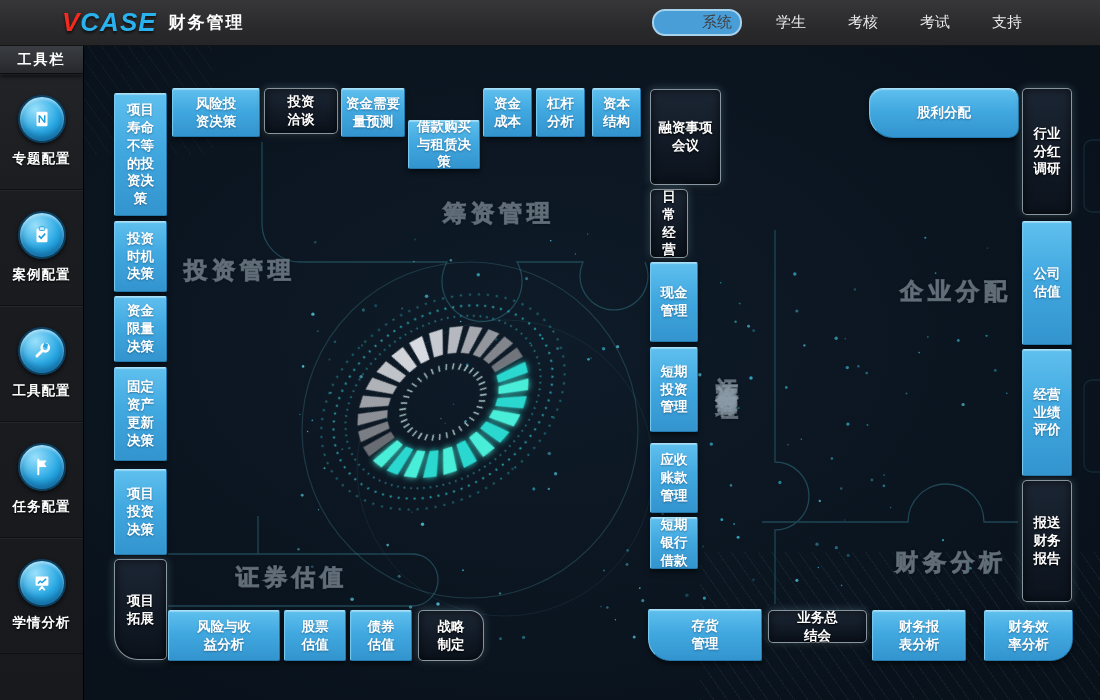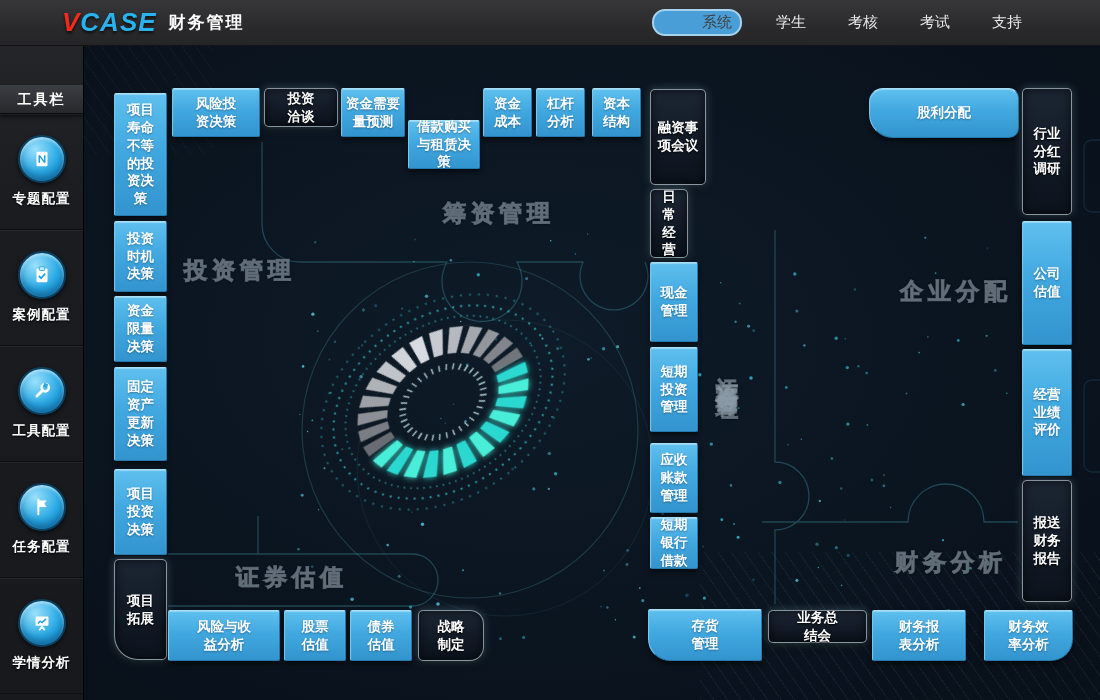--- a/index.html
+++ b/index.html
@@ -16,21 +16,21 @@
   .app-title{margin-left:12px;color:#fff;font-size:17px;font-weight:bold;letter-spacing:2px;}
   .menu{position:absolute;right:70px;top:0;height:45px;display:flex;align-items:center;gap:26px;}
   .menu-item{color:#e9e9e9;font-size:15px;cursor:pointer;padding:2px 8px;}
   .menu-item.active{background:#4a9ed8;border:2px solid #a6d2ec;border-radius:13px;color:#404040;padding-left:48px;}
   
   .sidebar{position:absolute;left:0;top:45px;width:83px;height:655px;z-index:9;
            background:linear-gradient(180deg,#232529,#1a1c20 25%,#17191d);
            border-right:1px solid #000;}
   .side-header{height:28px;line-height:28px;text-align:center;color:#fff;font-size:14px;font-weight:bold;
            background:linear-gradient(180deg,#3b3e43,#26282c);border-bottom:1px solid #0b0c0d;
-           box-shadow:0 3px 4px rgba(0,0,0,.55);letter-spacing:2px;margin-top:40px;}
+           box-shadow:0 3px 4px rgba(0,0,0,.55);letter-spacing:2px;}
   .side-item{height:115px;display:flex;flex-direction:column;align-items:center;justify-content:center;
            gap:7px;border-bottom:1px solid #0e0f12;box-shadow:inset 0 1px 0 rgba(255,255,255,.05);cursor:pointer;}
   .side-icon{width:44px;height:44px;border-radius:50%;display:flex;align-items:center;justify-content:center;
            background:radial-gradient(circle at 35% 28%,#9ae0fb,#2aa9e4 55%,#1286c6);
            border:2px solid #0d3f5e;
            box-shadow:0 2px 4px rgba(0,0,0,.65), inset 0 2px 3px rgba(255,255,255,.55), inset 0 -5px 7px rgba(0,40,80,.4);}
   .side-label{color:#fff;font-size:13.5px;font-weight:bold;text-shadow:0 1px 2px #000;letter-spacing:1px;}
   
   .main-bg{position:absolute;left:83px;top:45px;width:1017px;height:655px;z-index:1;
            background:radial-gradient(ellipse at 45% 45%,#0e1b28 0%,#0b1520 55%,#081019 100%);}
@@ -388,28 +388,28 @@
   <div class="region" style="left:895px;top:547px;">财务分析</div>
 
   <div class="tile blue lcol" style="left:114px;top:93px;width:53px;height:123px;">项目寿命不等的投资决策</div>
   <div class="tile blue lcol" style="left:114px;top:221px;width:53px;height:71px;">投资时机决策</div>
   <div class="tile blue lcol" style="left:114px;top:296px;width:53px;height:66px;">资金限量决策</div>
   <div class="tile blue lcol" style="left:114px;top:367px;width:53px;height:94px;">固定资产更新决策</div>
   <div class="tile blue lcol" style="left:114px;top:469px;width:53px;height:86px;">项目投资决策</div>
   <div class="tile dark lcol" style="left:114px;top:559px;width:53px;height:101px;border-bottom-left-radius:24px;">项目拓展</div>
 
   <div class="tile blue" style="left:172px;top:88px;width:88px;height:49px;padding:2px 18px;">风险投资决策</div>
-  <div class="tile dark" style="left:264px;top:88px;width:74px;height:39px;padding:10px 20px;">投资洽谈</div>
+  <div class="tile dark" style="left:264px;top:88px;width:74px;height:46px;padding:10px 20px;">投资洽谈</div>
   <div class="tile blue" style="left:341px;top:88px;width:64px;height:49px;">资金需要量预测</div>
   <div class="tile blue" style="left:408px;top:88px;width:72px;height:49px;margin-top:32px;">借款购买与租赁决策</div>
   <div class="tile blue" style="left:483px;top:88px;width:49px;height:49px;padding:2px 8px;">资金成本</div>
   <div class="tile blue" style="left:536px;top:88px;width:49px;height:49px;padding:4px 8px;">杠杆分析</div>
   <div class="tile blue" style="left:592px;top:88px;width:49px;height:49px;padding:2px 8px;">资本结构</div>
 
-  <div class="tile dark vcol" style="left:650px;top:89px;width:56px;height:96px;">融资事项会议</div>
+  <div class="tile dark vcol" style="left:650px;top:89px;width:71px;height:96px;">融资事项会议</div>
   <div class="tile dark vcol" style="left:650px;top:189px;width:38px;height:69px;">日常经营</div>
   <div class="tile blue vcol" style="left:650px;top:262px;width:48px;height:80px;">现金管理</div>
   <div class="tile blue vcol" style="left:650px;top:347px;width:48px;height:85px;">短期投资管理</div>
   <div class="tile blue vcol" style="left:650px;top:443px;width:48px;height:70px;">应收账款管理</div>
   <div class="tile blue vcol" style="left:650px;top:517px;width:48px;height:52px;">短期银行借款</div>
 
   <div class="tile blue" style="left:168px;top:610px;width:112px;height:51px;padding:2px 26px;">风险与收益分析</div>
   <div class="tile blue" style="left:284px;top:610px;width:62px;height:51px;padding:2px 12px;">股票估值</div>
   <div class="tile blue" style="left:350px;top:610px;width:62px;height:51px;padding:2px 12px;">债券估值</div>
   <div class="tile dark" style="left:418px;top:610px;width:66px;height:51px;padding:2px 14px;border-top-right-radius:14px;border-bottom-right-radius:14px;">战略制定</div>

